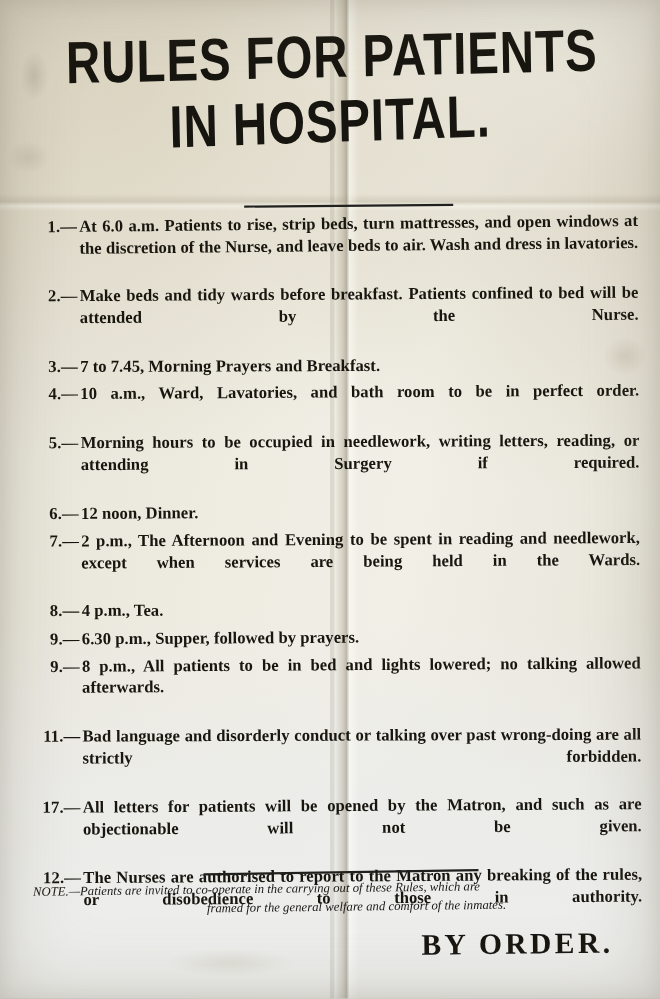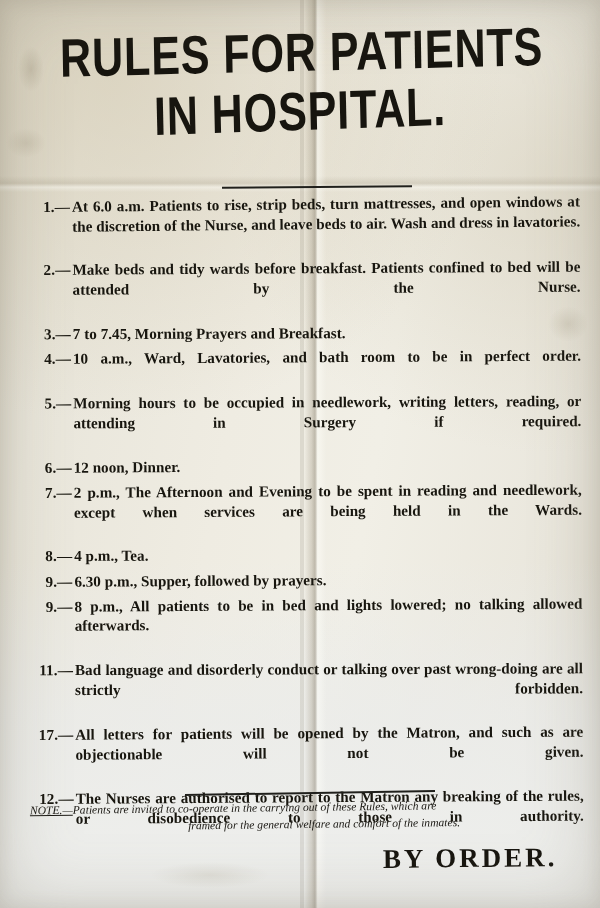--- a/index.html
+++ b/index.html
@@ -145,21 +145,21 @@
     position:absolute;left:30px;right:22px;top:800px;
     font-style:italic;
     font-size:11.6px;
     line-height:1.45;
     font-family:"Liberation Serif",serif;
     color:#1b1914;
     transform:rotate(-0.7deg);
   }
   .note-line-1{display:block;}
   .note-line-2{display:block;text-align:center;padding-left:40px;}
-  .note-label{font-style:italic;text-decoration:underline;}
+  .note-label{font-style:italic;}
 
   .by-order{
     position:absolute;right:42px;top:843px;
     font-family:"Liberation Serif",serif;
     font-weight:700;
     font-size:27px;
     letter-spacing:3px;
     color:#17150f;
     white-space:nowrap;
     transform:rotate(-0.6deg);

